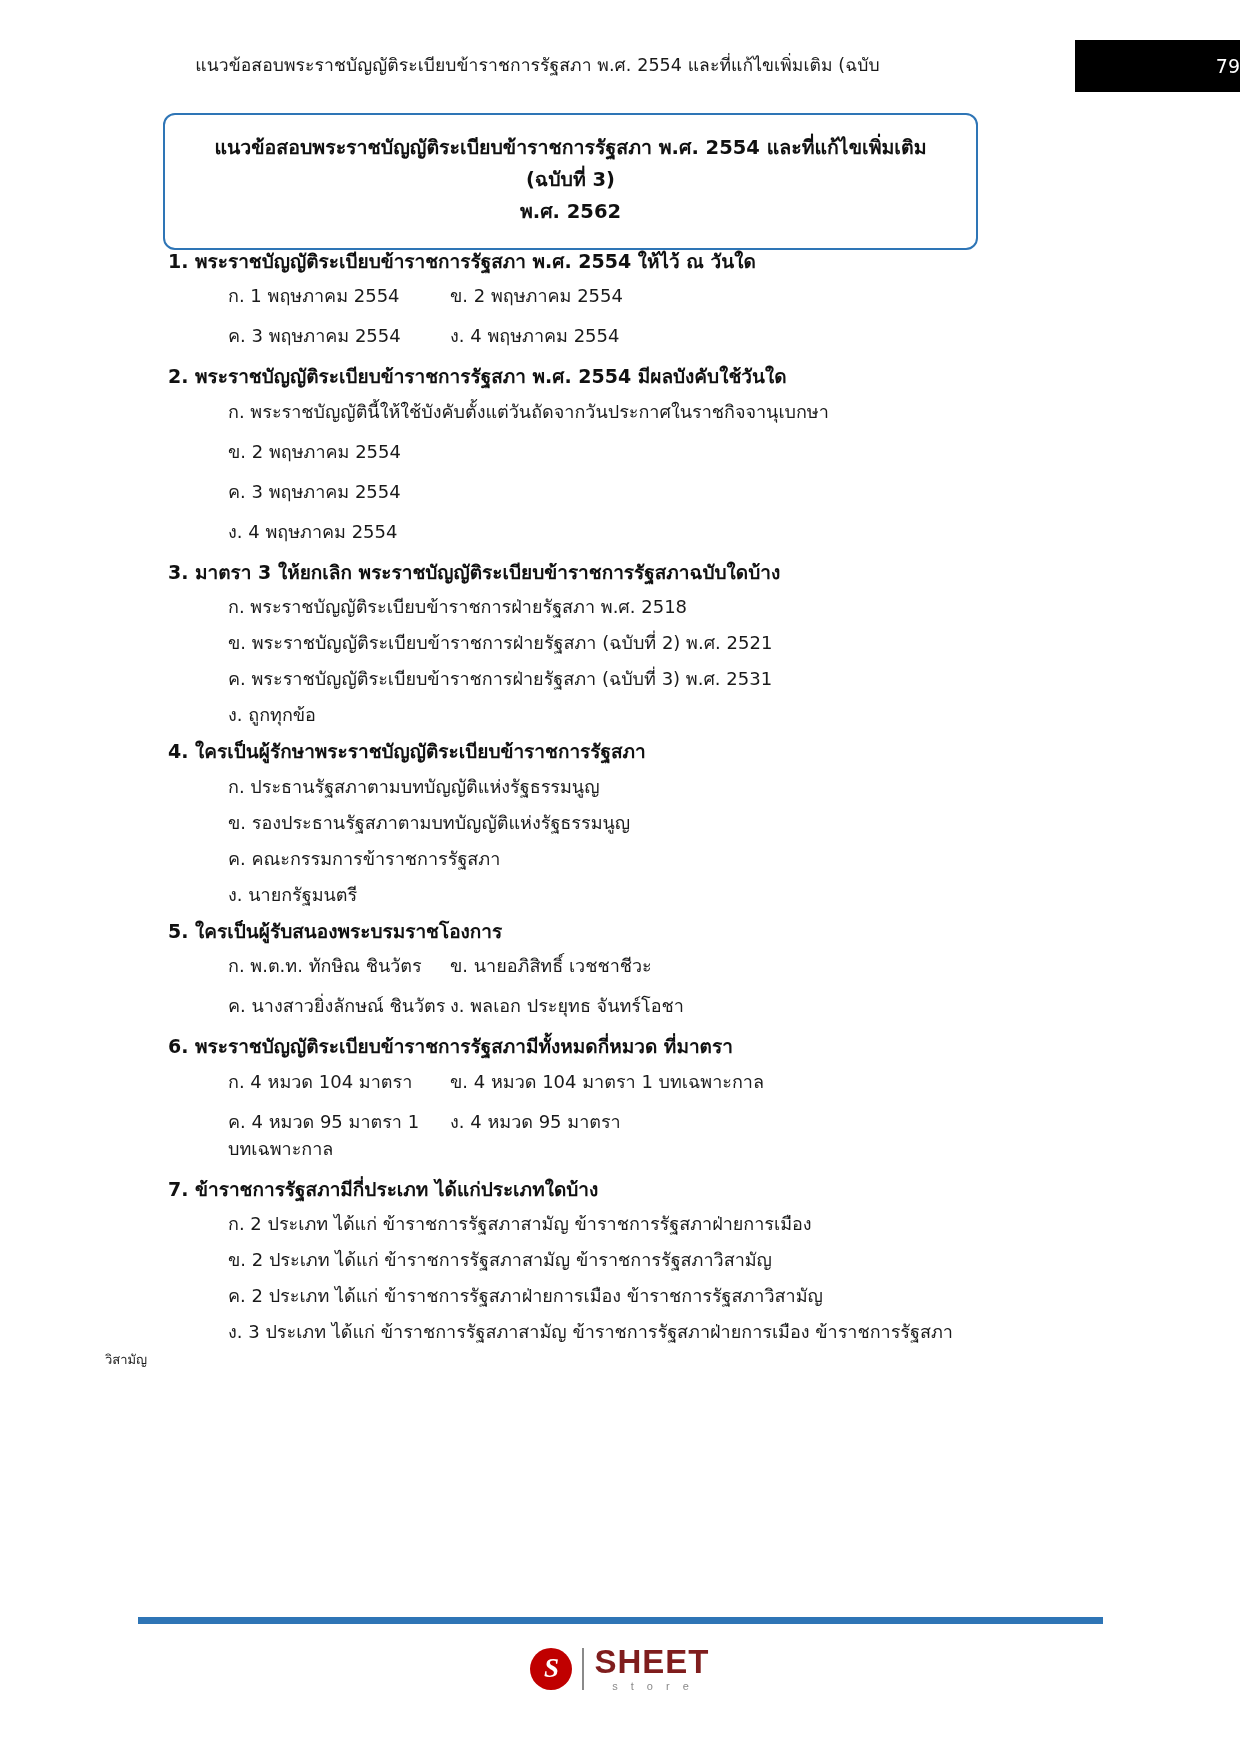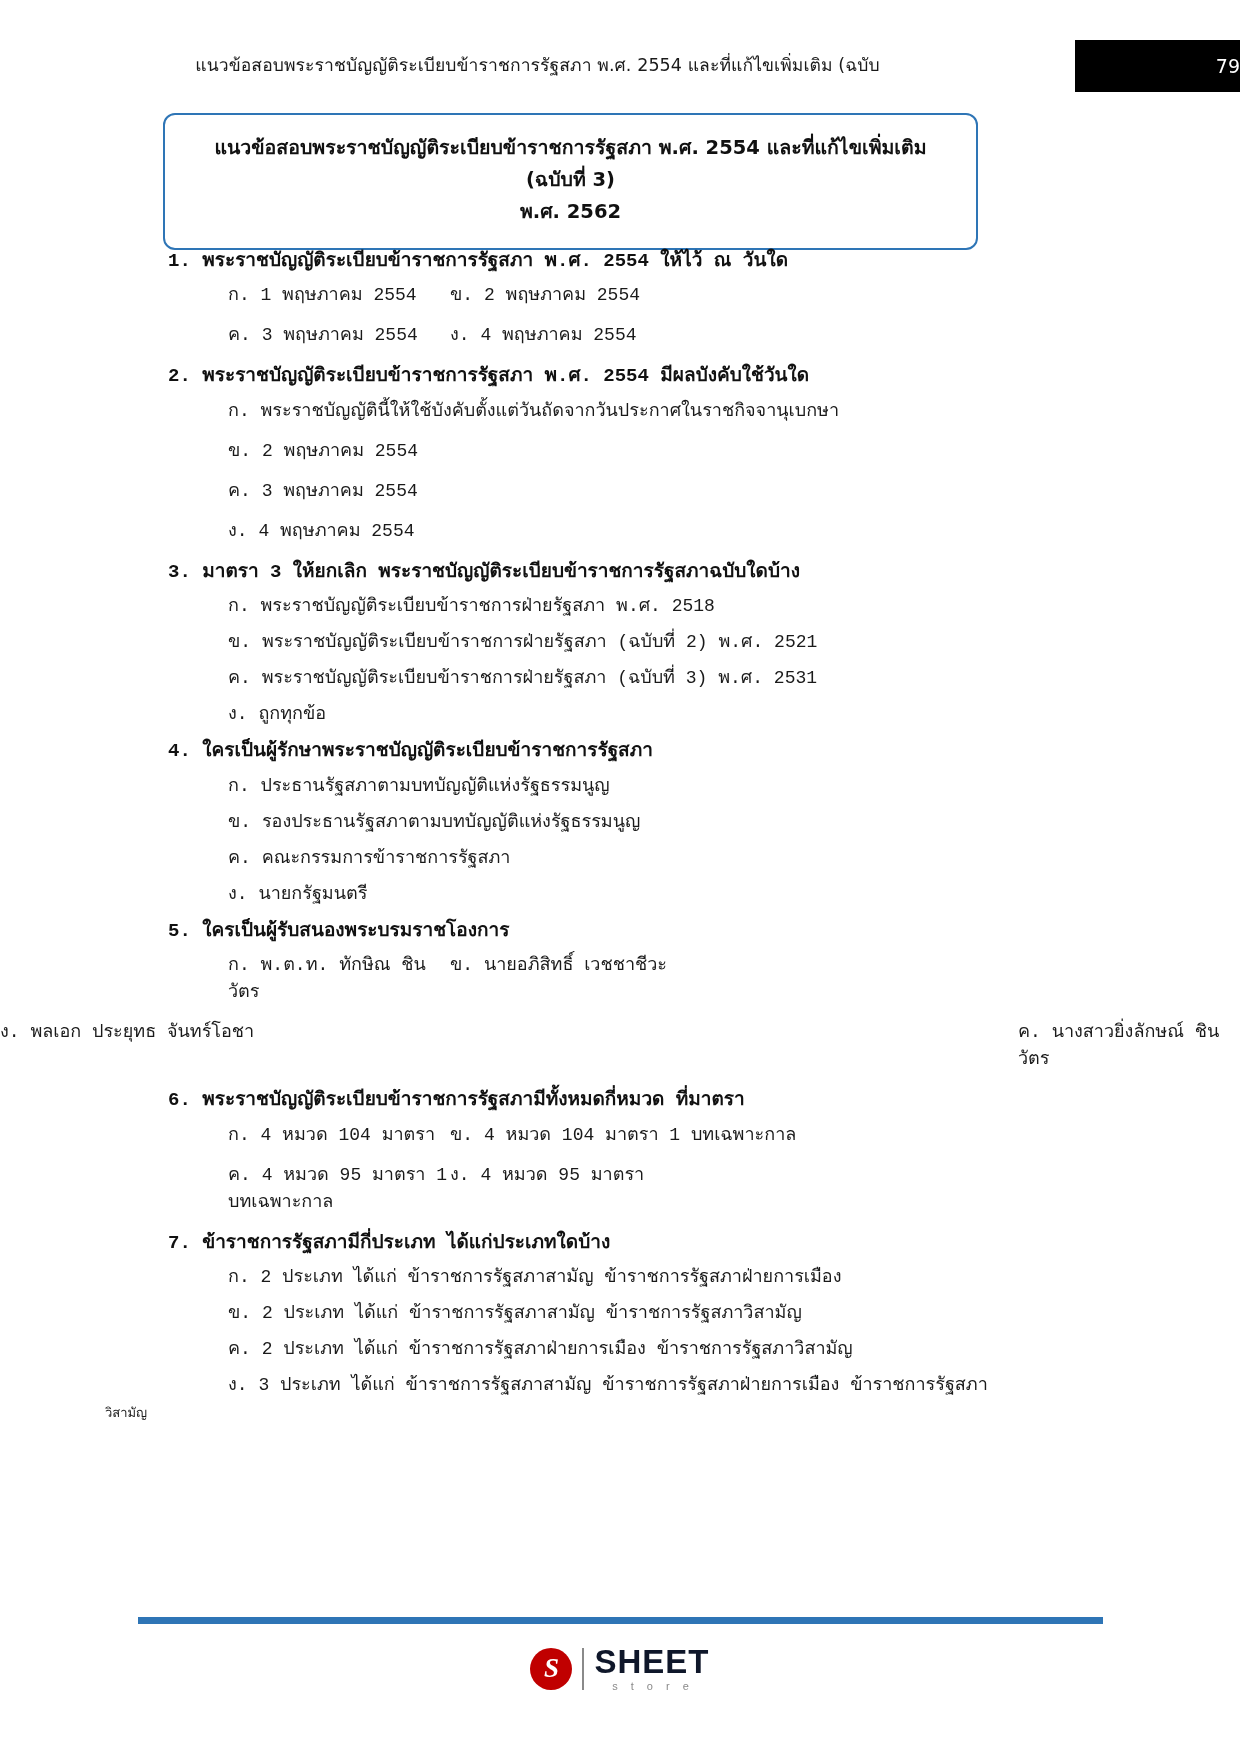--- a/index.html
+++ b/index.html
@@ -75,21 +75,20 @@
     line-height: 1.65;
     color: #111111;
   }
 
   
   .content {
     position: absolute;
     top: 247px;
     left: 0;
     width: 1240px;
-    font-family: Liberation Mono, monospace;
   }
   .q-block {
     margin-bottom: 4px;
   }
   .q-text {
     font-size: 19px;
     font-weight: bold;
     color: #111111;
     padding-left: 168px;
     padding-right: 60px;
@@ -174,21 +173,21 @@
   }
   .logo-words {
     display: flex;
     flex-direction: column;
     justify-content: center;
     line-height: 1;
   }
   .logo-sheet {
     font-size: 33px;
     font-weight: bold;
-    color: #0f172a;
+    color: #7f1d1d;
     font-family: "Liberation Sans", sans-serif;
     letter-spacing: 1px;
   }
   .logo-store {
     font-size: 11px;
     color: #8a8a8a;
     letter-spacing: 5px;
     font-family: "Liberation Sans", sans-serif;
     margin-top: 3px;
     margin-left: 2px;
@@ -259,22 +258,22 @@
     </div>
 
     <div class="q-block">
       <div class="q-text">5. ใครเป็นผู้รับสนองพระบรมราชโองการ</div>
       <div class="choices-grid">
         <div class="crow">
           <div class="cell left">ก. พ.ต.ท. ทักษิณ  ชินวัตร</div>
           <div class="cell right">ข. นายอภิสิทธิ์  เวชชาชีวะ</div>
         </div>
         <div class="crow">
+          <div class="cell left">ค. นางสาวยิ่งลักษณ์  ชินวัตร</div>
           <div class="cell right">ง. พลเอก ประยุทธ จันทร์โอชา</div>
-          <div class="cell left">ค. นางสาวยิ่งลักษณ์  ชินวัตร</div>
         </div>
       </div>
     </div>
 
     <div class="q-block">
       <div class="q-text">6. พระราชบัญญัติระเบียบข้าราชการรัฐสภามีทั้งหมดกี่หมวด ที่มาตรา</div>
       <div class="choices-grid">
         <div class="crow">
           <div class="cell left">ก. 4 หมวด 104  มาตรา</div>
           <div class="cell right">ข. 4 หมวด 104  มาตรา 1 บทเฉพาะกาล</div>

